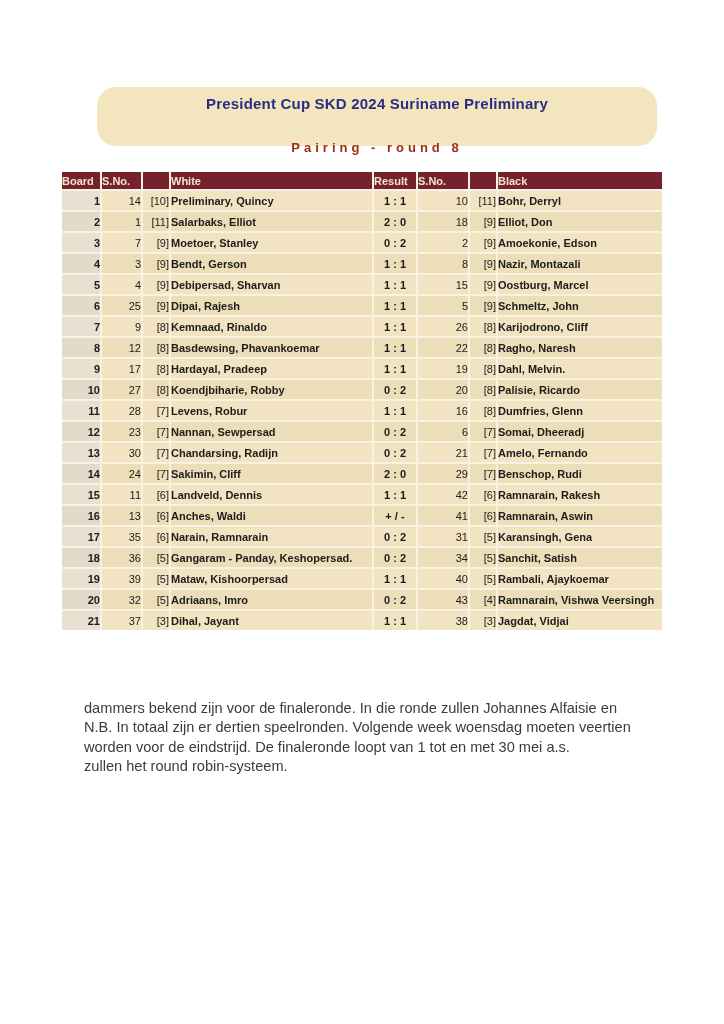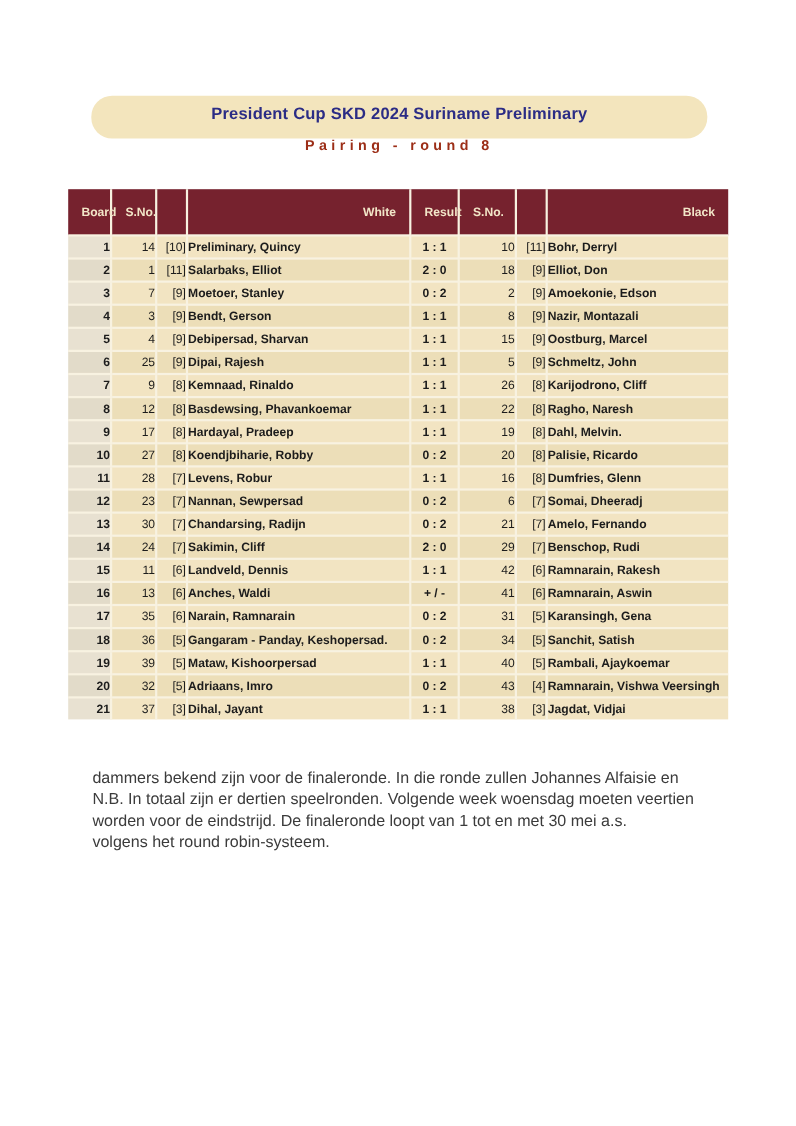--- a/index.html
+++ b/index.html
@@ -24,37 +24,37 @@
   }
   .page {
     position: relative;
     width: 724px;
     height: 1024px;
     background: var(--page-bg);
     overflow: hidden;
   }
   .banner {
     position: absolute;
-    left: 83px;
+    left: 97px;
     top: 87px;
     width: 560px;
-    height: 39px;
+    height: 59px;
     background: var(--banner-bg);
     text-align: center;
     border-radius: 19px;
   }
   .banner .title {
     margin-top: 8px;
     font-size: 15px;
     font-weight: bold;
     color: var(--title-blue);
     letter-spacing: 0.2px;
   }
   .banner .subtitle {
-    margin-top: 12px;
+    margin-top: 28px;
     font-size: 13px;
     font-weight: bold;
     color: var(--subtitle-red);
     letter-spacing: 4px;
   }
   table.pairings {
     position: absolute;
     left: 62px;
     top: 172px;
     width: 600px;
@@ -66,22 +66,22 @@
   table.pairings th, table.pairings td {
     border: 2px solid var(--separator);
     overflow: visible;
     white-space: nowrap;
   }
   table.pairings th {
     background: var(--header-bg);
     color: var(--header-text);
     font-weight: bold;
     height: 17px;
-    text-align: right;
-    padding: 12px;
+    text-align: left;
+    padding: 0;
   }
   table.pairings td {
     height: 19px;
     padding: 0;
     color: #1c1c1c;
   }
   tbody tr:nth-child(odd) td { background: var(--row-light); }
   tbody tr:nth-child(even) td { background: var(--row-dark); }
   tbody tr:nth-child(odd) td.c-board { background: var(--board-light); }
   tbody tr:nth-child(even) td.c-board { background: var(--board-dark); }
@@ -344,16 +344,16 @@
           <td class="c-rating">[3]</td>
           <td class="c-name">Jagdat, Vidjai</td>
         </tr>
       </tbody>
   </table>
 
   <div class="footnote">
     <div>dammers bekend zijn voor de finaleronde. In die ronde zullen Johannes Alfaisie en</div>
     <div>N.B. In totaal zijn er dertien speelronden. Volgende week woensdag moeten veertien</div>
     <div>worden voor de eindstrijd. De finaleronde loopt van 1 tot en met 30 mei a.s.</div>
-    <div>volgens het round robin-systeem.</div>
+    <div>zullen het round robin-systeem.</div>
   </div>
 
 </div>
 
 </body></html>

